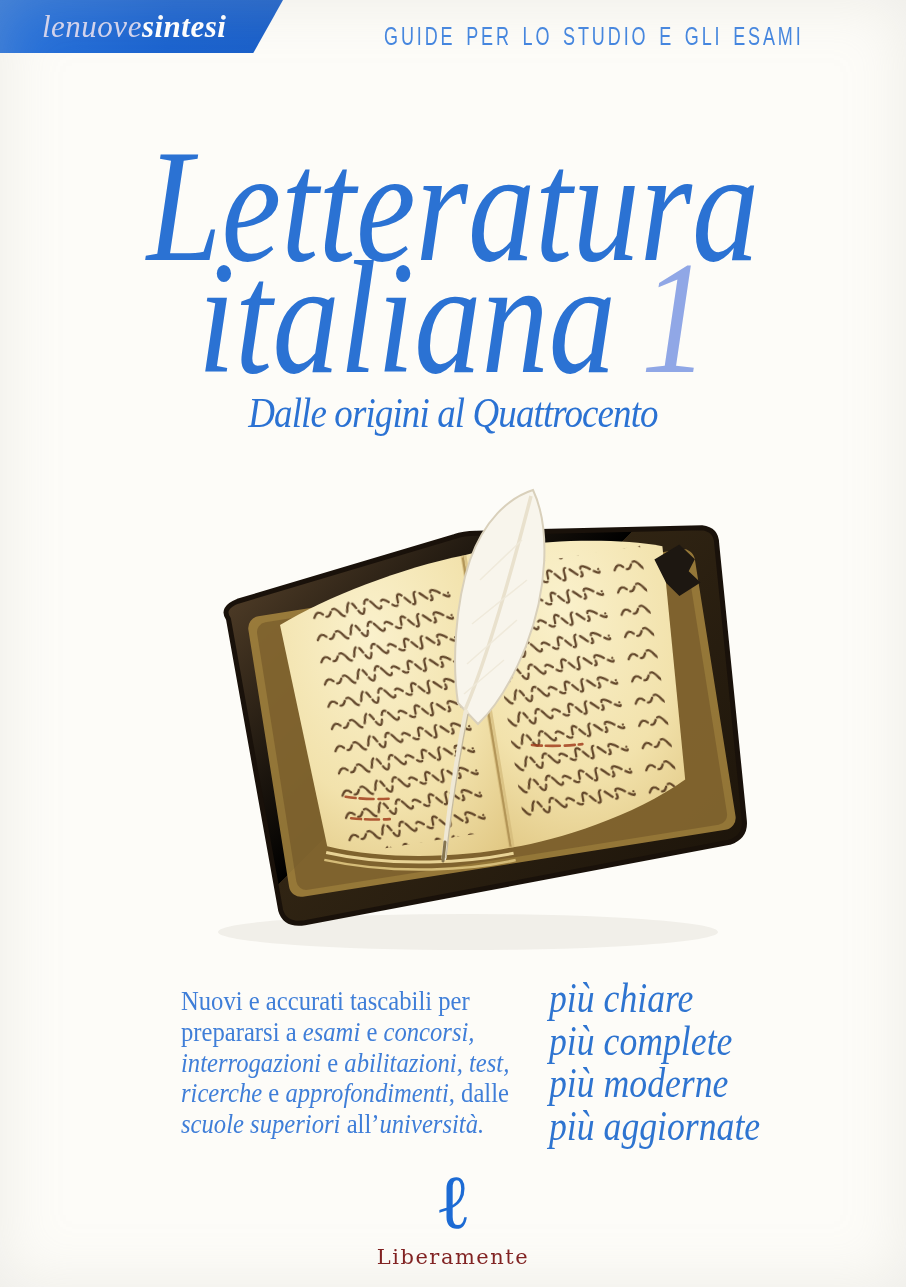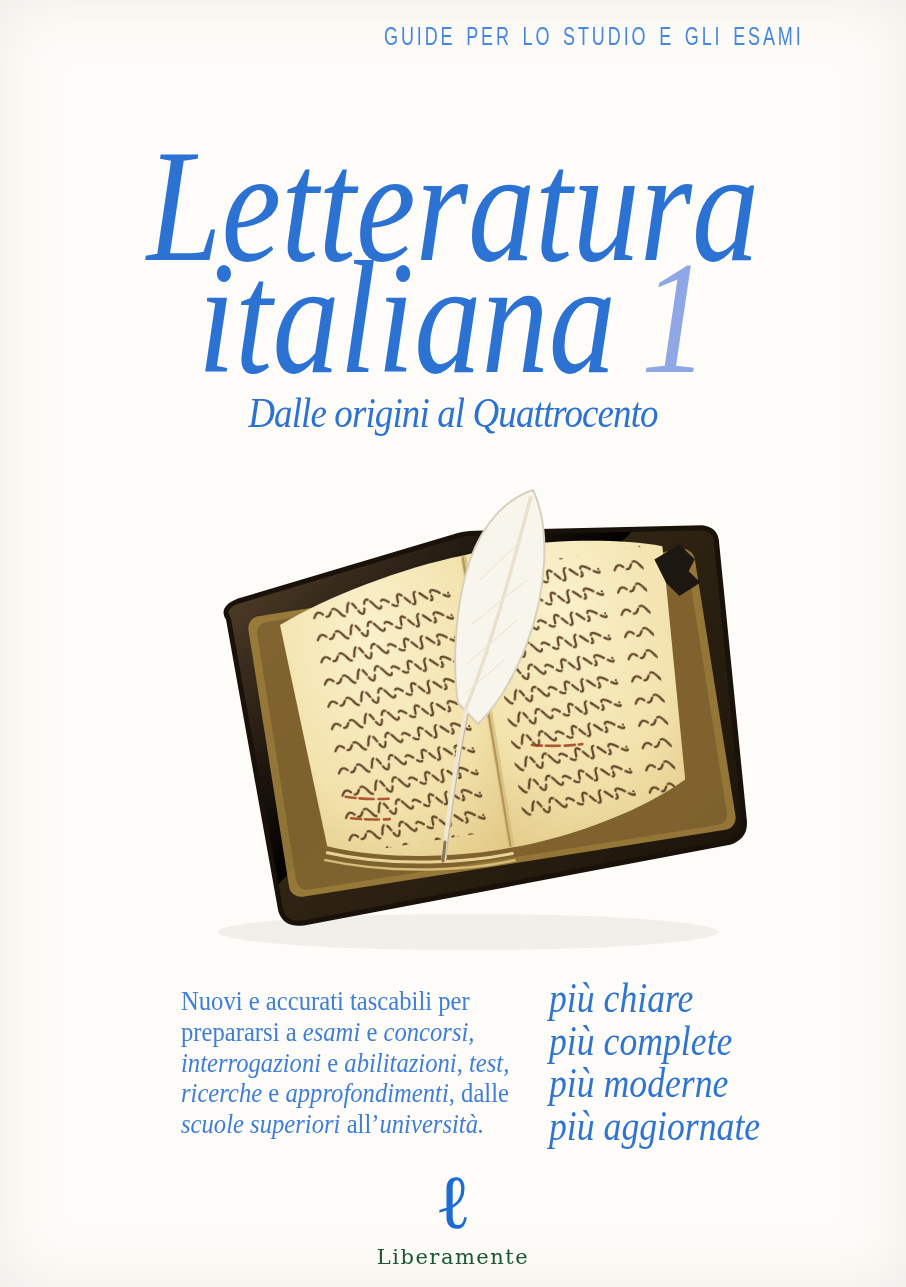--- a/index.html
+++ b/index.html
@@ -72,33 +72,36 @@
   .pub-mark{
     position:absolute;left:0;top:1164px;width:100%;
     text-align:center;
     font-family:"DejaVu Serif",serif;font-weight:700;
     font-size:76px;line-height:1;color:#1d6bd4;
   }
   .pub-name{
     position:absolute;left:0;top:1245px;width:100%;
     text-align:center;
     font-family:"DejaVu Serif",serif;
-    font-size:21px;color:#14532d;letter-spacing:1.5px;
+    font-size:21px;color:#7f1d1d;letter-spacing:1.5px;
   }
   
   .cover::after{
     content:"";position:absolute;inset:0;pointer-events:none;
     box-shadow:inset 0 0 60px rgba(190,190,185,.25);
   }
 </style>
 </head>
 <body>
 
 <div class="cover">
 
+  <div class="badge">
+    <span class="badge-label"><span class="badge-light">lenuove</span><span class="badge-bold">sintesi</span></span>
+  </div>
   <div class="tagline">GUIDE PER LO STUDIO E GLI ESAMI</div>
 
   <div class="title-line title-line1">Letteratura</div>
   <div class="title-line title-line2"><span>italiana</span><span class="vol">1</span></div>
   <div class="subtitle">Dalle origini al Quattrocento</div>
 
   <div class="photo">
     <svg viewBox="0 0 620 515" width="620" height="515">
       <defs>
         <linearGradient id="covG" x1="0" y1="0" x2="1" y2="1">

